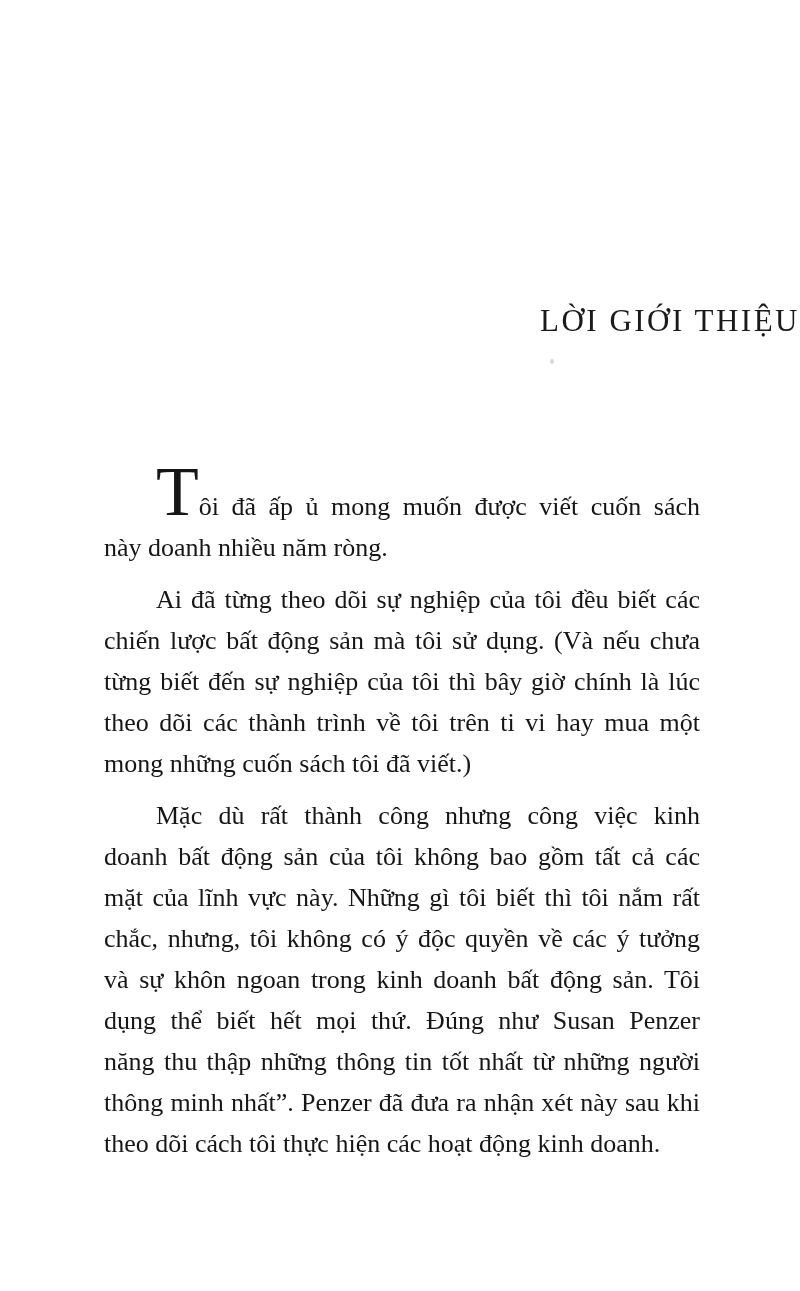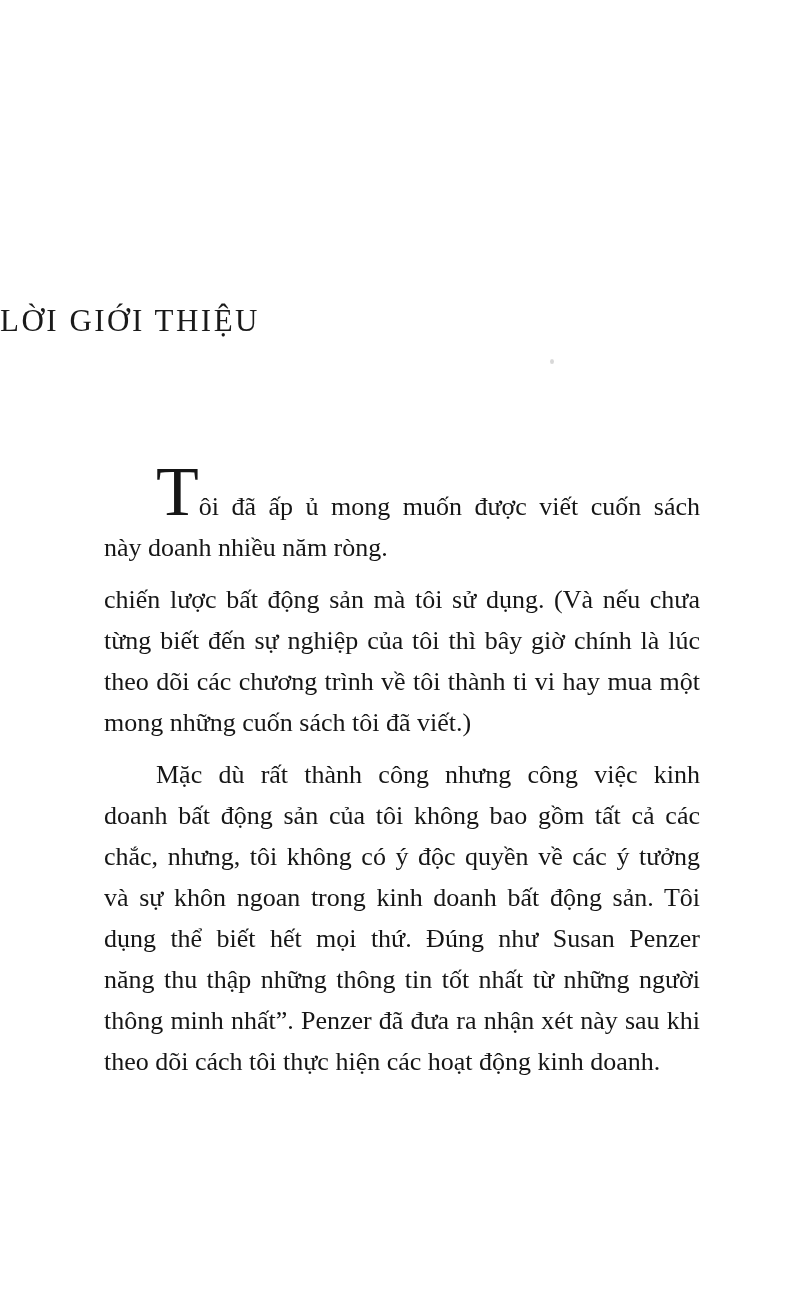--- a/index.html
+++ b/index.html
@@ -12,21 +12,21 @@
     color: #161616;
     overflow: hidden;
     margin: 0 auto;
   }
   .title {
     position: absolute;
     top: 303px;
     left: 0;
     width: 100%;
     margin: 0;
-    text-align: left;
+    text-align: right;
     font-size: 31px;
     font-weight: 400;
     letter-spacing: 2.5px;
     color: #1a1a1a;
   }
   .body-text {
     position: absolute;
     left: 104px;
     top: 486px;
     width: 600px;
@@ -61,28 +61,30 @@
 <body>
 
 <div class="page">
   <h1 class="title">LỜI GIỚI THIỆU</h1>
   <div class="body-text">
       <div class="paragraph">
         <div class="line first"><span class="dropcap">T</span>ôi đã ấp ủ mong muốn được viết cuốn sách</div>
         <div class="line lastline">này doanh nhiều năm ròng.</div>
       </div>
       <div class="paragraph">
+        <div class="line first">Ai đã từng theo dõi sự nghiệp của tôi đều biết các</div>
         <div class="line">chiến lược bất động sản mà tôi sử dụng. (Và nếu chưa</div>
         <div class="line">từng biết đến sự nghiệp của tôi thì bây giờ chính là lúc</div>
-        <div class="line">theo dõi các chương trình về tôi thành ti vi hay mua một</div>
+        <div class="line">theo dõi các thành trình về tôi trên ti vi hay mua một</div>
         <div class="line lastline">mong những cuốn sách tôi đã viết.)</div>
       </div>
       <div class="paragraph">
         <div class="line first">Mặc dù rất thành công nhưng công việc kinh</div>
         <div class="line">doanh bất động sản của tôi không bao gồm tất cả các</div>
+        <div class="line">mặt của lĩnh vực này. Những gì tôi biết thì tôi nắm rất</div>
         <div class="line">chắc, nhưng, tôi không có ý độc quyền về các ý tưởng</div>
         <div class="line">và sự khôn ngoan trong kinh doanh bất động sản. Tôi</div>
         <div class="line">dụng thể biết hết mọi thứ. Đúng như Susan Penzer</div>
         <div class="line">năng thu thập những thông tin tốt nhất từ những người</div>
         <div class="line">thông minh nhất”. Penzer đã đưa ra nhận xét này sau khi</div>
         <div class="line lastline">theo dõi cách tôi thực hiện các hoạt động kinh doanh.</div>
       </div>
     </div>
   <div class="artifact"></div>
 </div>

